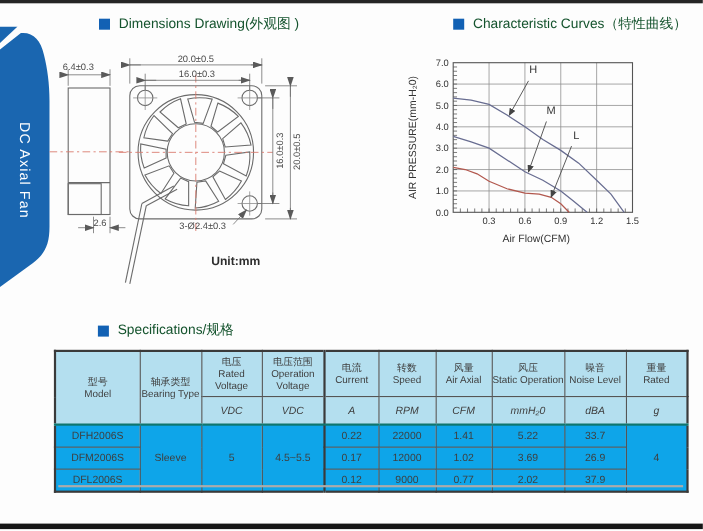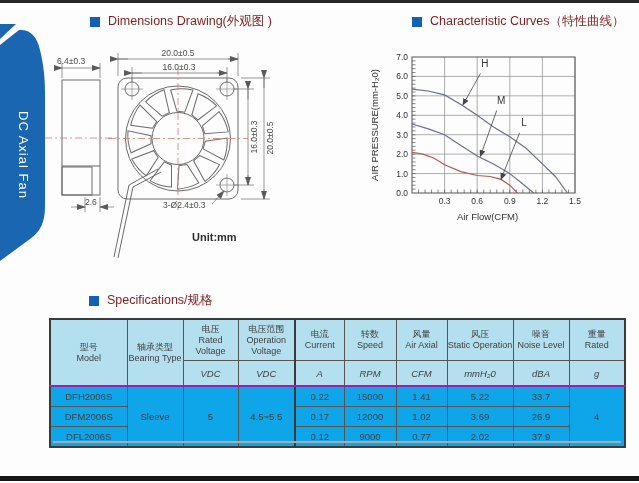--- a/index.html
+++ b/index.html
@@ -10,21 +10,21 @@
   .table-underline{position:absolute;left:53px;top:441px;width:568px;height:2px;background:#ababab;}
 
   
   .ribbon{position:absolute;left:0;top:24px;width:52px;height:240px;}
   .ribbon-label{position:absolute;left:8px;top:36px;width:30px;height:190px;
     display:flex;align-items:center;justify-content:center;
     writing-mode:vertical-rl;text-orientation:mixed;
     color:#ffffff;font-size:13px;letter-spacing:1px;}
 
   
-  .sec-title{position:absolute;display:flex;align-items:center;font-size:12.5px;color:#7f1d1d;padding-left:40px;}
+  .sec-title{position:absolute;display:flex;align-items:center;font-size:12.5px;color:#14532d;padding-left:40px;}
   .bullet{display:inline-block;width:10px;height:10px;background:#1261b4;margin-right:8px;flex:0 0 auto;}
 
   
   .drawing{position:absolute;left:42px;top:38px;}
   .drawing .ln{stroke:#6b6b6b;stroke-width:1;fill:none;}
   .drawing .thin{stroke:#8a8a8a;stroke-width:0.7;fill:none;}
   .drawing .dim{stroke:#6b6b6b;stroke-width:0.7;fill:none;}
   .drawing .center{stroke:#d97a6d;stroke-width:0.8;fill:none;stroke-dasharray:7 3 2 3;}
   .drawing text{font-family:"Liberation Sans",sans-serif;font-size:8.5px;fill:#4a4a4a;}
   .drawing .unit{font-size:11px;font-weight:bold;fill:#2e2e2e;}
@@ -42,21 +42,21 @@
   table.specs{position:absolute;left:49px;top:318px;width:575px;border-collapse:collapse;
     table-layout:fixed;border:2px solid #3a3a3a;font-size:9.5px;color:#3f3f3f;}
   table.specs td{border:1px solid #555555;text-align:center;vertical-align:middle;padding:0;}
   table.specs .hdr{background:#b4dfef;}
   table.specs .hrow1 td{height:40px;}
   table.specs .hrow2 td{height:24px;font-style:italic;}
   table.specs .drow td{height:19px;background:#0ea5e9;}
   table.specs .cn{display:block;font-size:9px;line-height:11px;}
   table.specs .en{display:block;font-size:9px;line-height:10.5px;}
   table.specs .sep-r{border-right:2px solid #3a3a3a;}
-  table.specs .hdr-bottom{border-bottom:2px solid #a21caf;}
+  table.specs .hdr-bottom{border-bottom:2px solid #0f766e;}
 </style>
 </head>
 <body>
 
 <div class="page">
 
   <div class="topbar"></div>
 
   <div class="ribbon">
     <svg width="52" height="240" viewBox="0 0 52 240">
@@ -347,21 +347,21 @@
       <td class="hdr hdr-bottom">mmH₂0</td>
       <td class="hdr hdr-bottom">dBA</td>
       <td class="hdr hdr-bottom">g</td>
     </tr>
     <tr class="drow">
       <td>DFH2006S</td>
       <td rowspan="3">Sleeve</td>
       <td rowspan="3">5</td>
       <td rowspan="3" class="sep-r">4.5~5.5</td>
       <td>0.22</td>
-      <td>15000</td>
+      <td>22000</td>
       <td>1.41</td>
       <td>5.22</td>
       <td>33.7</td>
       <td rowspan="3">4</td>
     </tr>
     <tr class="drow">
       <td>DFM2006S</td>
       <td>0.17</td>
       <td>12000</td>
       <td>1.02</td>

